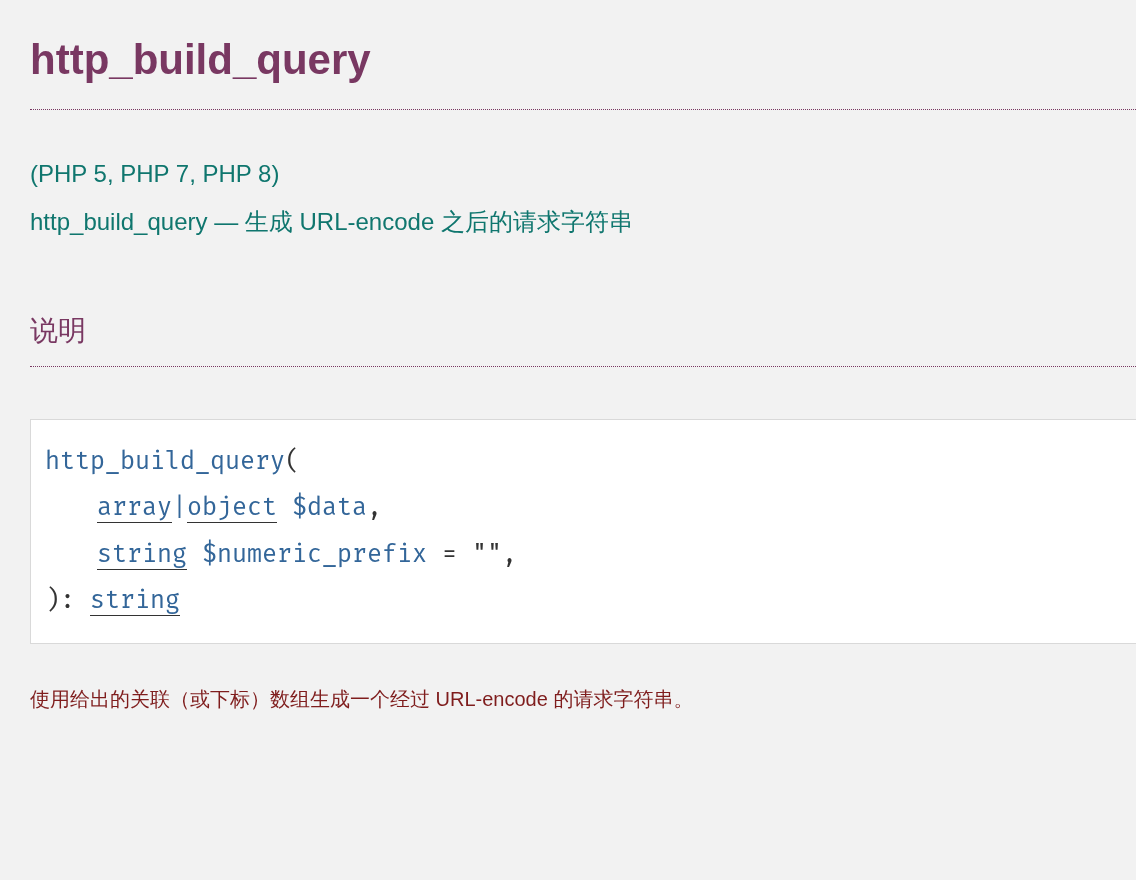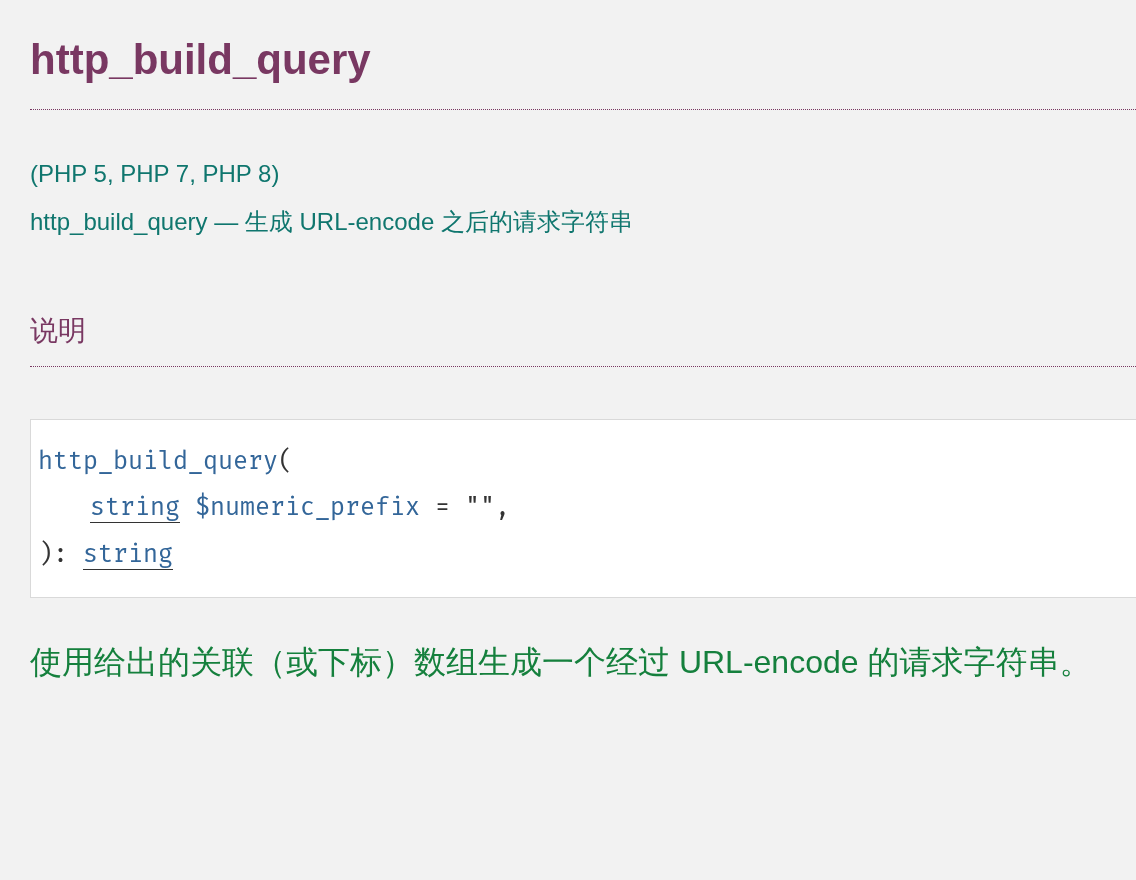--- a/index.html
+++ b/index.html
@@ -37,21 +37,21 @@
     color: #793862;
     margin: 0;
     padding: 70px 0 14px 0;
     border-bottom: 1px dotted #793862;
   }
   .methodsynopsis {
     background: #fff;
     border: 1px solid #d9d9d9;
     border-right: none;
     margin-top: 52px;
-    padding: 18px 22px 20px 7px;
+    padding: 18px 22px 20px 14px;
     font-family: "Fira Mono", "Source Code Pro", ui-monospace, Menlo, Consolas, monospace;
     font-size: 25px;
     line-height: 1.85;
     color: #333;
   }
   .methodsynopsis .indent {
     padding-left: 52px;
     display: block;
   }
   .type {
@@ -69,36 +69,37 @@
   }
   .constant {
     color: #336699;
     border-bottom: 1px solid #333;
   }
   .punct {
     color: #333;
   }
   .desc {
     margin-top: 40px;
-    font-size: 32px;
-    color: #15803d;
+    font-size: 20px;
+    color: #7f1d1d;
   }
 </style>
 </head>
 <body>
 
 <h1>http_build_query</h1>
 
 <div class="version">(PHP 5, PHP 7, PHP 8)</div>
 
 <div class="summary">
   <span>http_build_query</span><span> — </span><span>生成 URL-encode 之后的请求字符串</span>
 </div>
 
 <h2>说明</h2>
 
 <div class="methodsynopsis">
   <span class="funcname">http_build_query</span><span class="punct">(</span>
+  <span class="indent"><span class="type">array</span><span class="type-nolink">|</span><span class="type">object</span><span> </span><span class="param">$data</span><span class="punct">,</span></span>
   <span class="indent"><span class="type">string</span><span> </span><span class="param">$numeric_prefix</span><span class="punct"> = </span><span class="punct">""</span><span class="punct">,</span></span>
   <span class="punct">): </span><span class="type">string</span>
 </div>
 
 <div class="desc">使用给出的关联（或下标）数组生成一个经过 URL-encode 的请求字符串。</div>
 
 </body></html>

